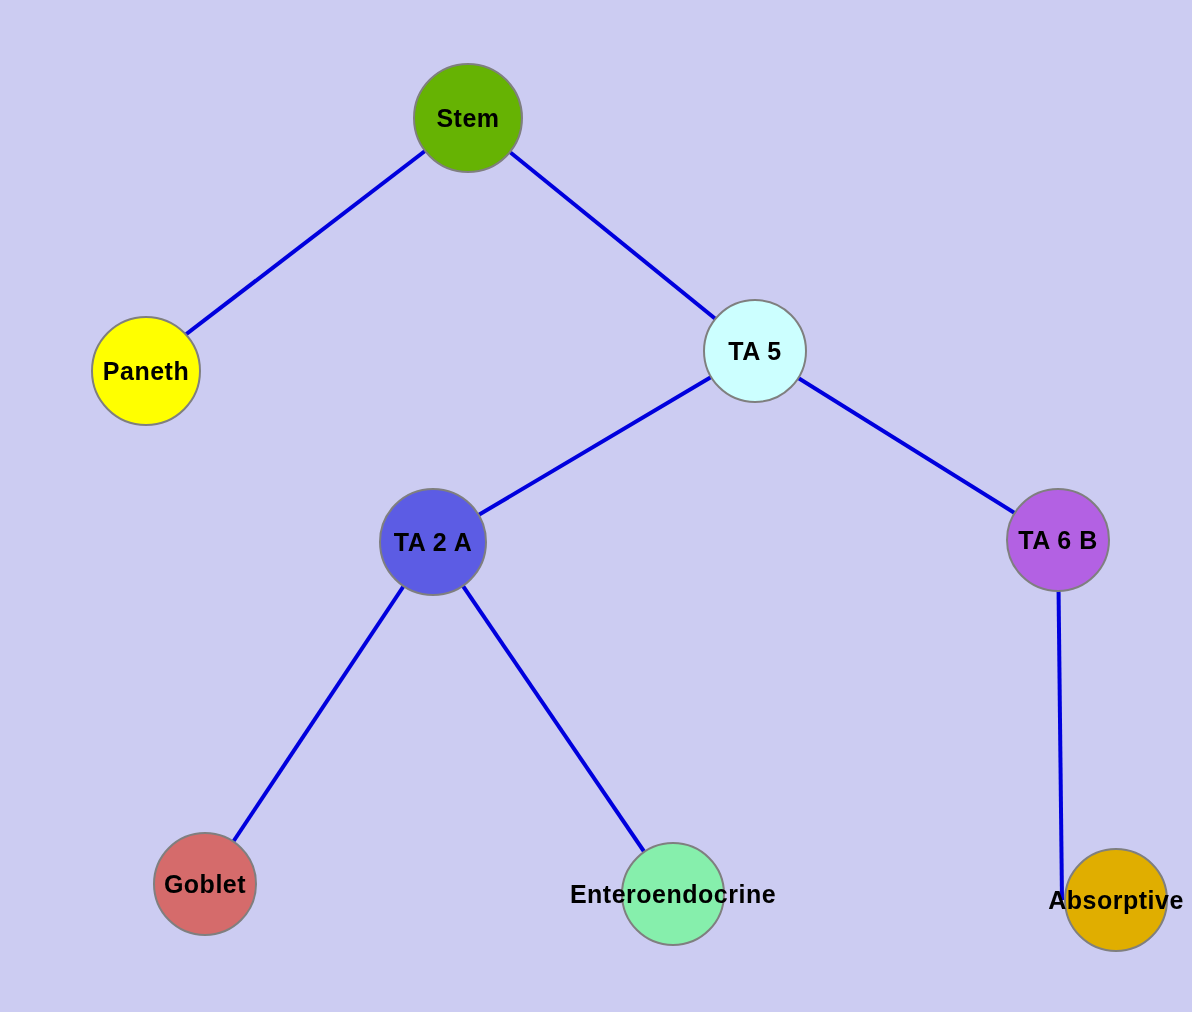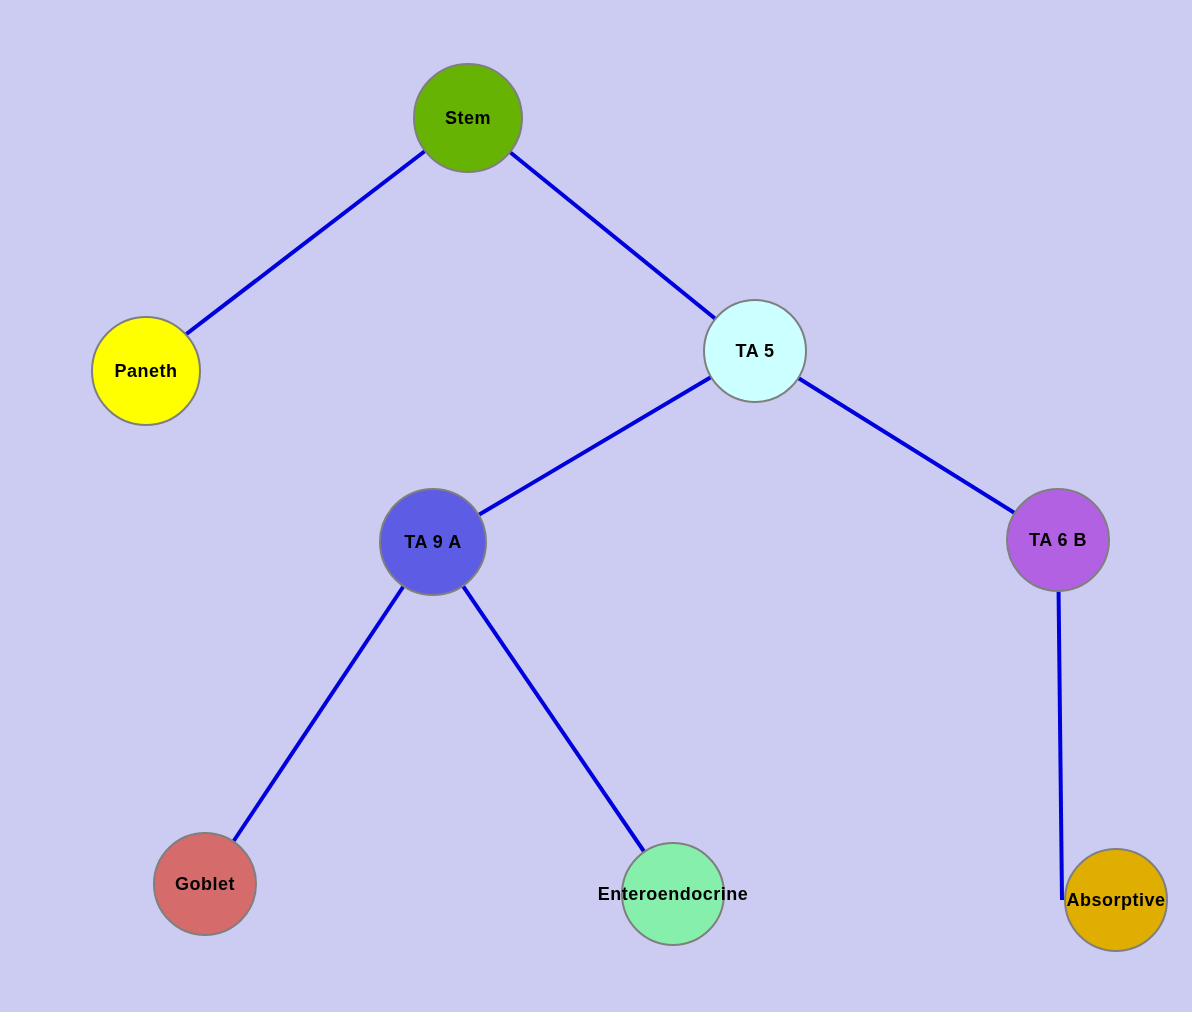--- a/index.html
+++ b/index.html
@@ -35,21 +35,21 @@
     border: 2px solid #7f7f7f;
     box-sizing: border-box;
     display: flex;
     align-items: center;
     justify-content: center;
     cursor: pointer;
   }
   .node-label {
     white-space: nowrap;
     font-weight: bold;
-    font-size: 18px;
+    font-size: 25px;
     color: #000000;
     letter-spacing: 0.5px;
   }
 </style>
 </head>
 <body>
 
 <div class="canvas" style="background: rgb(204, 204, 242);">
   <svg class="edges-layer" xmlns="http://www.w3.org/2000/svg" viewBox="0 0 1192 1012">
       <line x1="468" y1="118" x2="146" y2="365" stroke="#0000dd" stroke-width="4"></line>
@@ -64,21 +64,21 @@
       <div class="node" style="left: 413px; top: 63px; width: 110px; height: 110px; background: rgb(102, 179, 3); border-color: rgb(127, 127, 127);">
         <span class="node-label">Stem</span>
       </div>
       <div class="node" style="left: 91px; top: 316px; width: 110px; height: 110px; background: rgb(255, 255, 0); border-color: rgb(127, 127, 127);">
         <span class="node-label">Paneth</span>
       </div>
       <div class="node" style="left: 703px; top: 299px; width: 104px; height: 104px; background: rgb(204, 255, 255); border-color: rgb(127, 127, 127);">
         <span class="node-label">TA 5</span>
       </div>
       <div class="node" style="left: 379px; top: 488px; width: 108px; height: 108px; background: rgb(92, 92, 228); border-color: rgb(127, 127, 127);">
-        <span class="node-label">TA 9 A</span>
+        <span class="node-label">TA 2 A</span>
       </div>
       <div class="node" style="left: 1006px; top: 488px; width: 104px; height: 104px; background: rgb(179, 97, 227); border-color: rgb(127, 127, 127);">
         <span class="node-label">TA 6 B</span>
       </div>
       <div class="node" style="left: 153px; top: 832px; width: 104px; height: 104px; background: rgb(213, 107, 107); border-color: rgb(127, 127, 127);">
         <span class="node-label">Goblet</span>
       </div>
       <div class="node" style="left: 621px; top: 842px; width: 104px; height: 104px; background: #86efac; border-color: rgb(127, 127, 127);">
         <span class="node-label">Enteroendocrine</span>
       </div>

